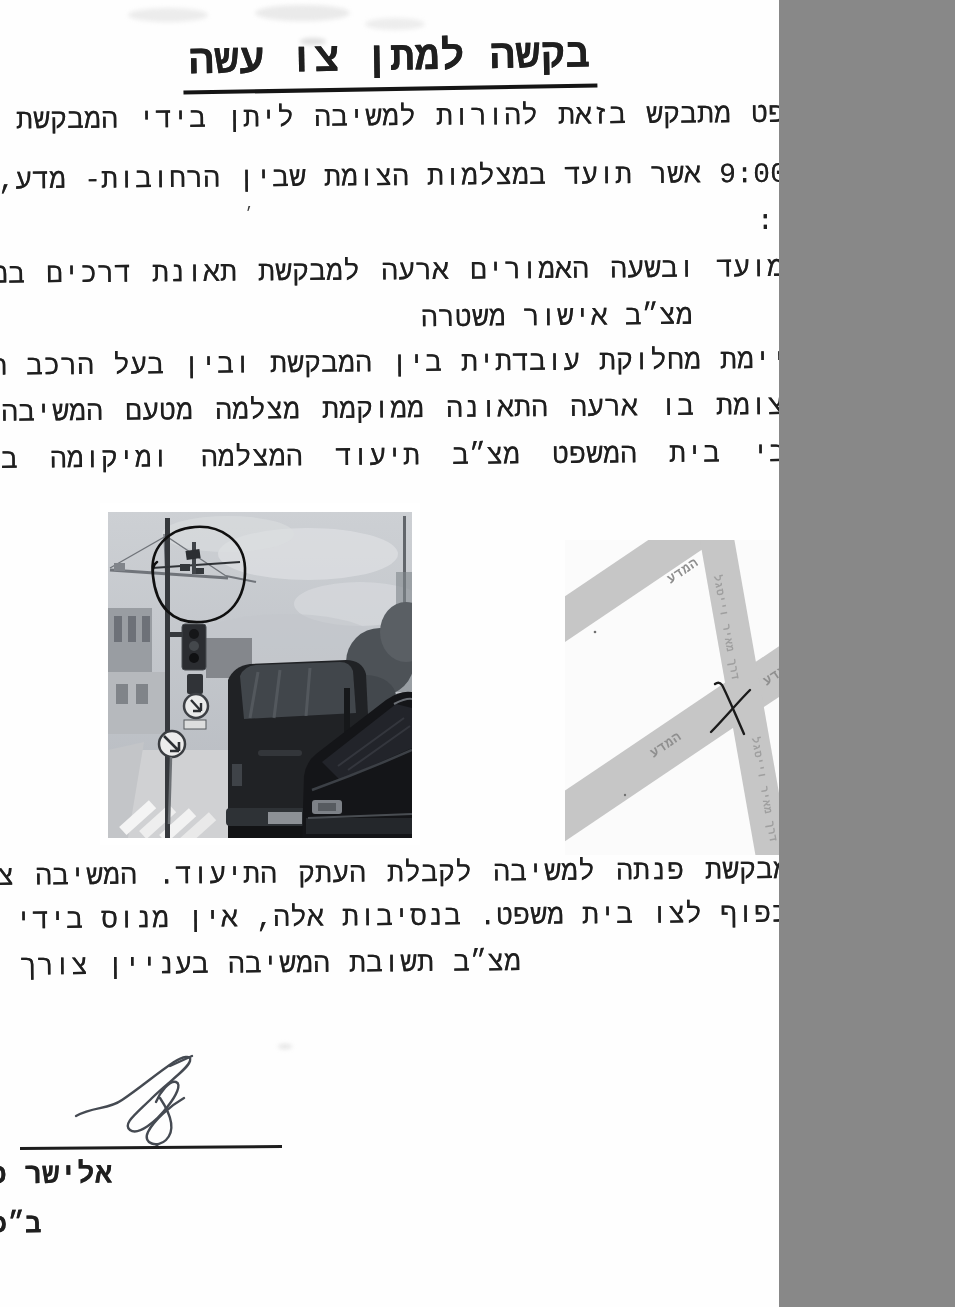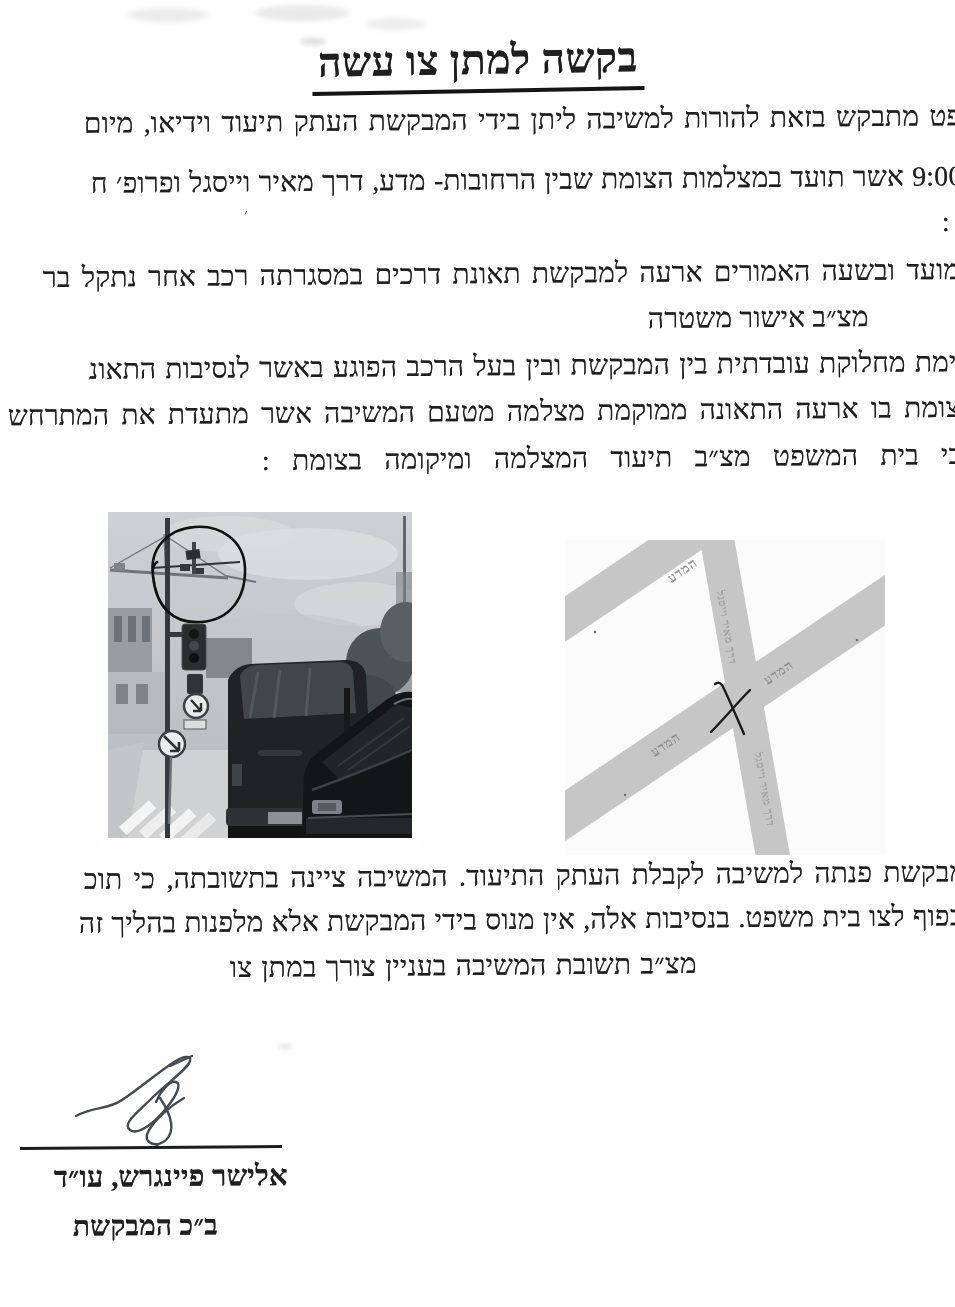--- a/index.html
+++ b/index.html
@@ -1,17 +1,17 @@
 <!DOCTYPE html>
 <html lang="he"><head>
 <meta charset="utf-8">
 <style>
   html,body{margin:0;padding:0;background:#888;}
-  .page{position:relative;width:955px;height:1307px;background:#fefefe;overflow:hidden;
-        font-family:Liberation Serif, serif;color:#1f1f1f;}
+  .page{position:relative;width:779px;height:1307px;background:#fefefe;overflow:hidden;
+        font-family:Liberation Mono, monospace;color:#1f1f1f;}
   .line{position:absolute;white-space:nowrap;direction:rtl;font-size:28px;
         letter-spacing:.2px;transform:rotate(-.5deg);
         text-shadow:0 0 .6px rgba(25,25,25,.7);}
   .doc-title{position:absolute;top:36px;left:0;right:0;margin:0 auto;width:fit-content;
         direction:rtl;font-size:41px;font-weight:bold;letter-spacing:.5px;
         border-bottom:4px solid #151515;padding:0 6px 5px 6px;transform:rotate(-1deg);
         text-shadow:0 0 .6px rgba(20,20,20,.8);}
   .sig-name{font-weight:bold;font-size:29px;}
   .sig-role{font-weight:bold;font-size:28px;}
   .sig-line{position:absolute;left:20px;top:1146px;width:262px;height:3px;background:#1d1d1d;

